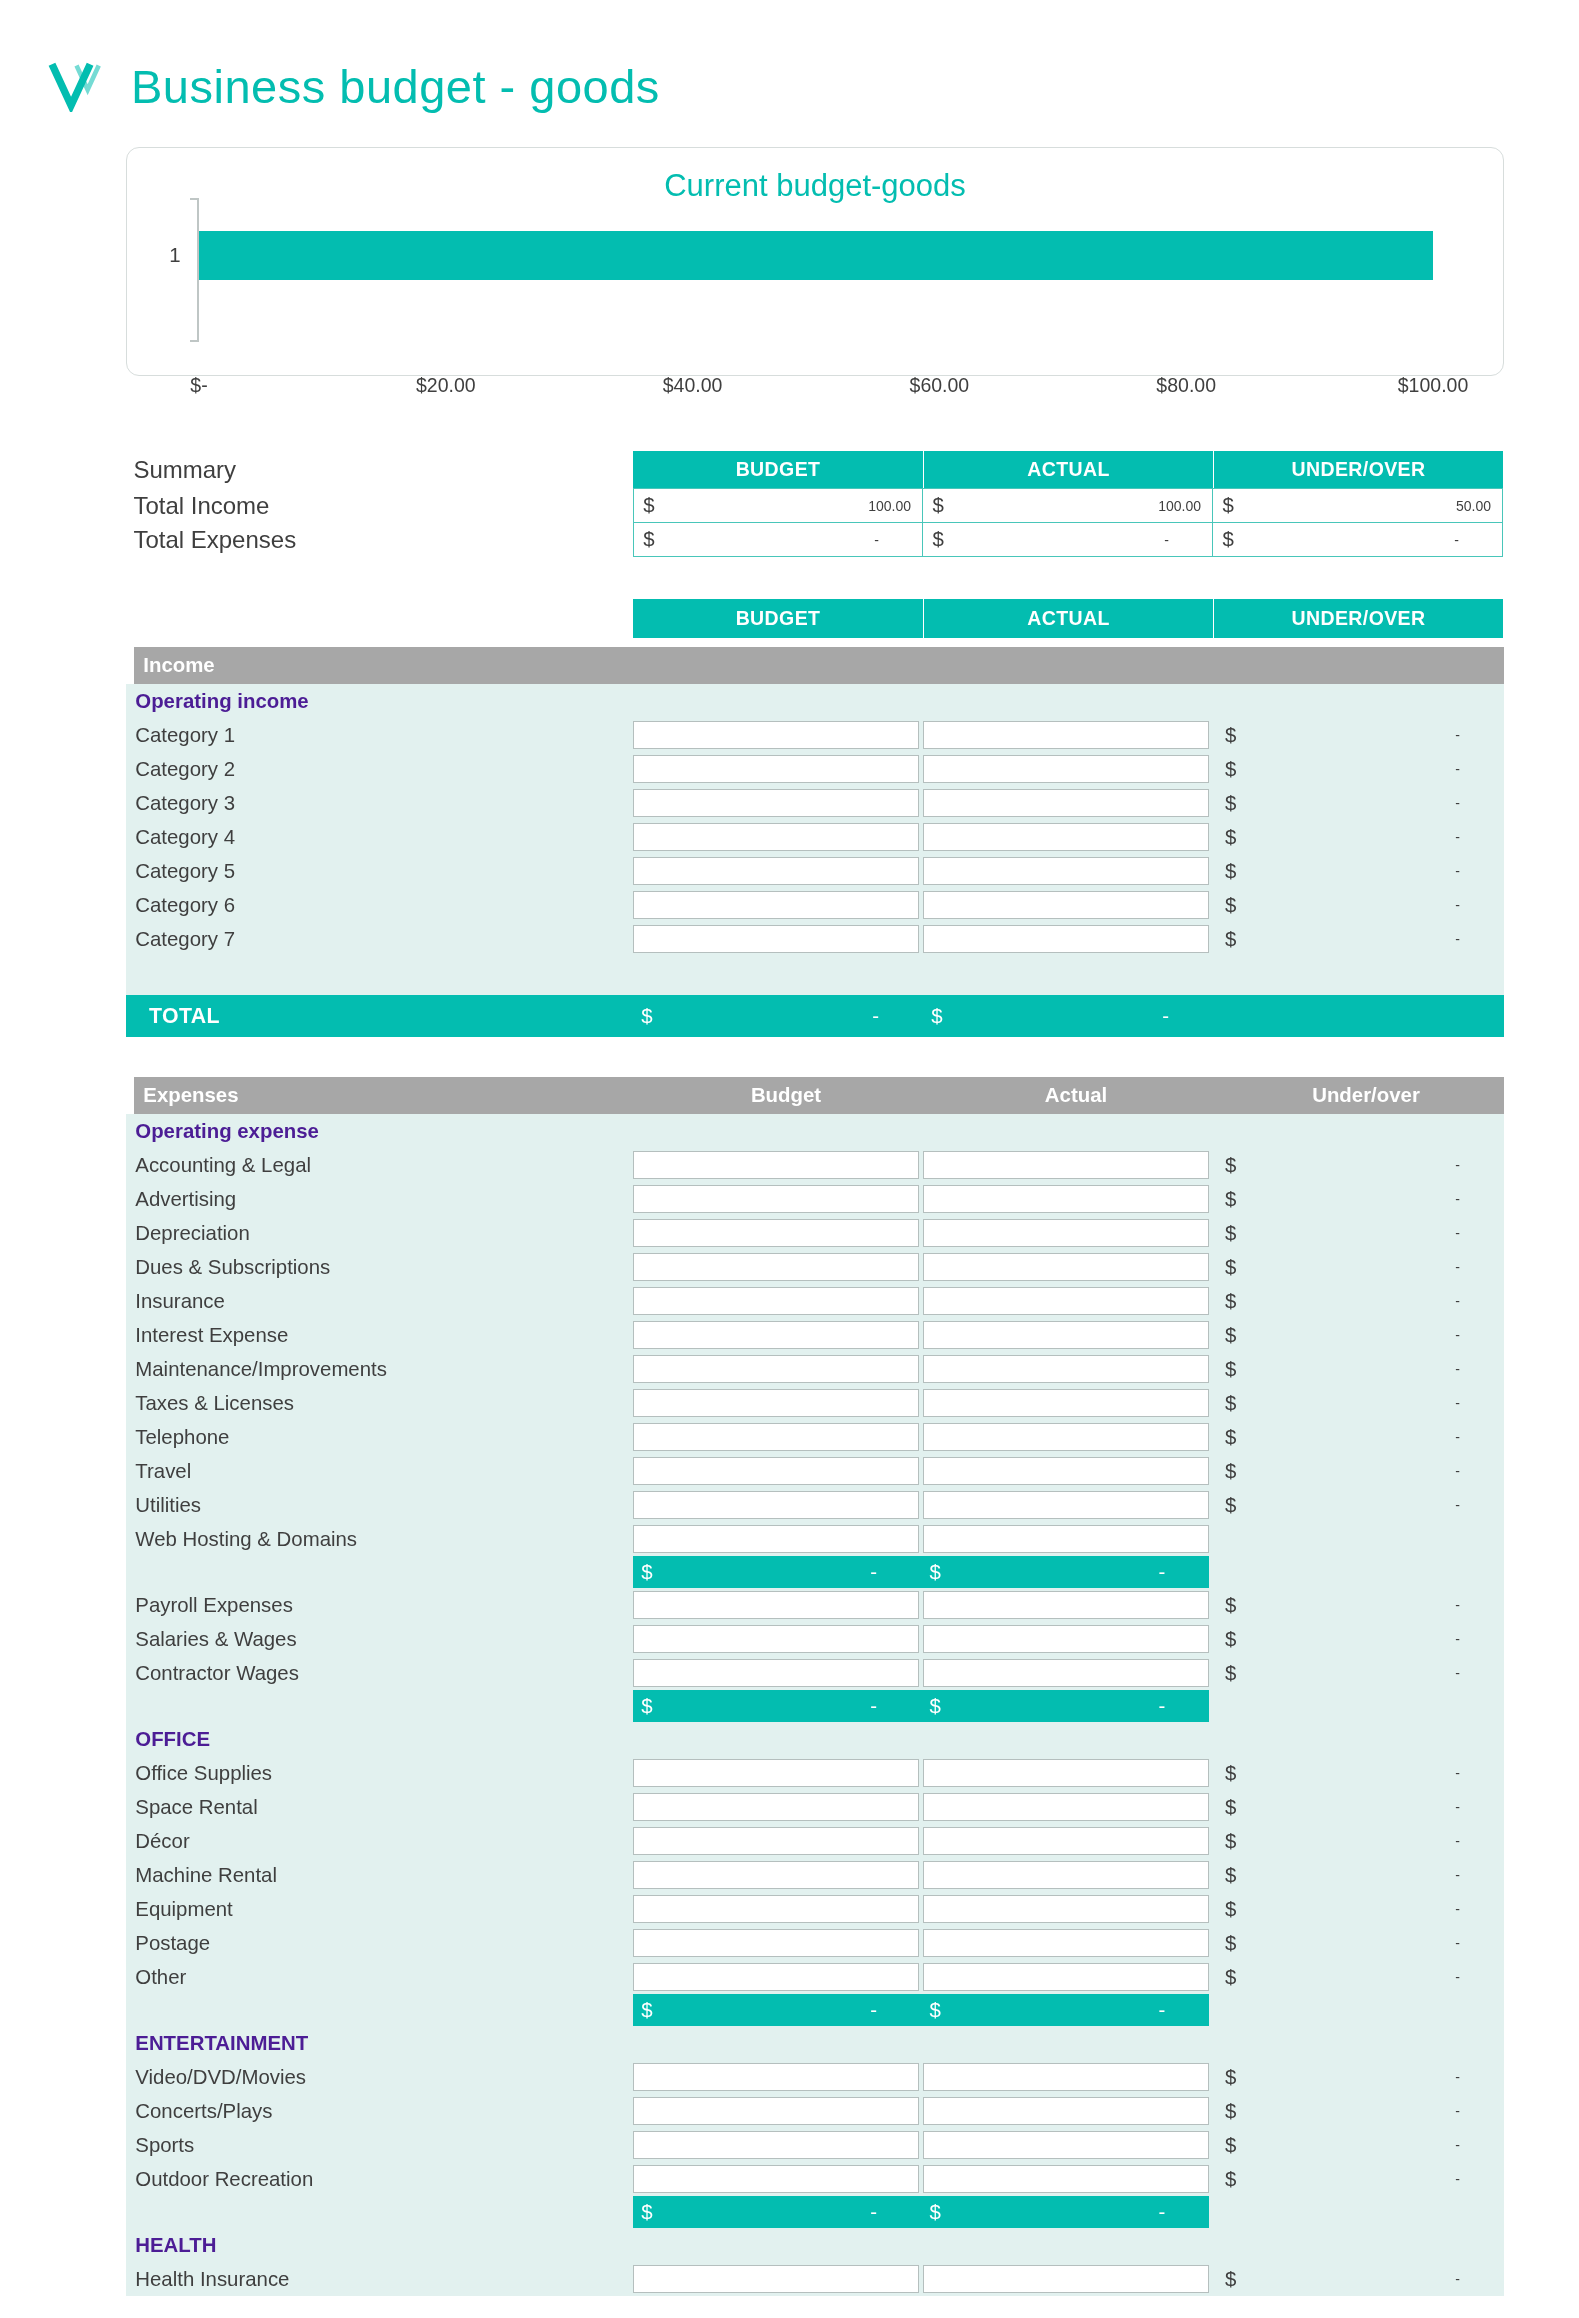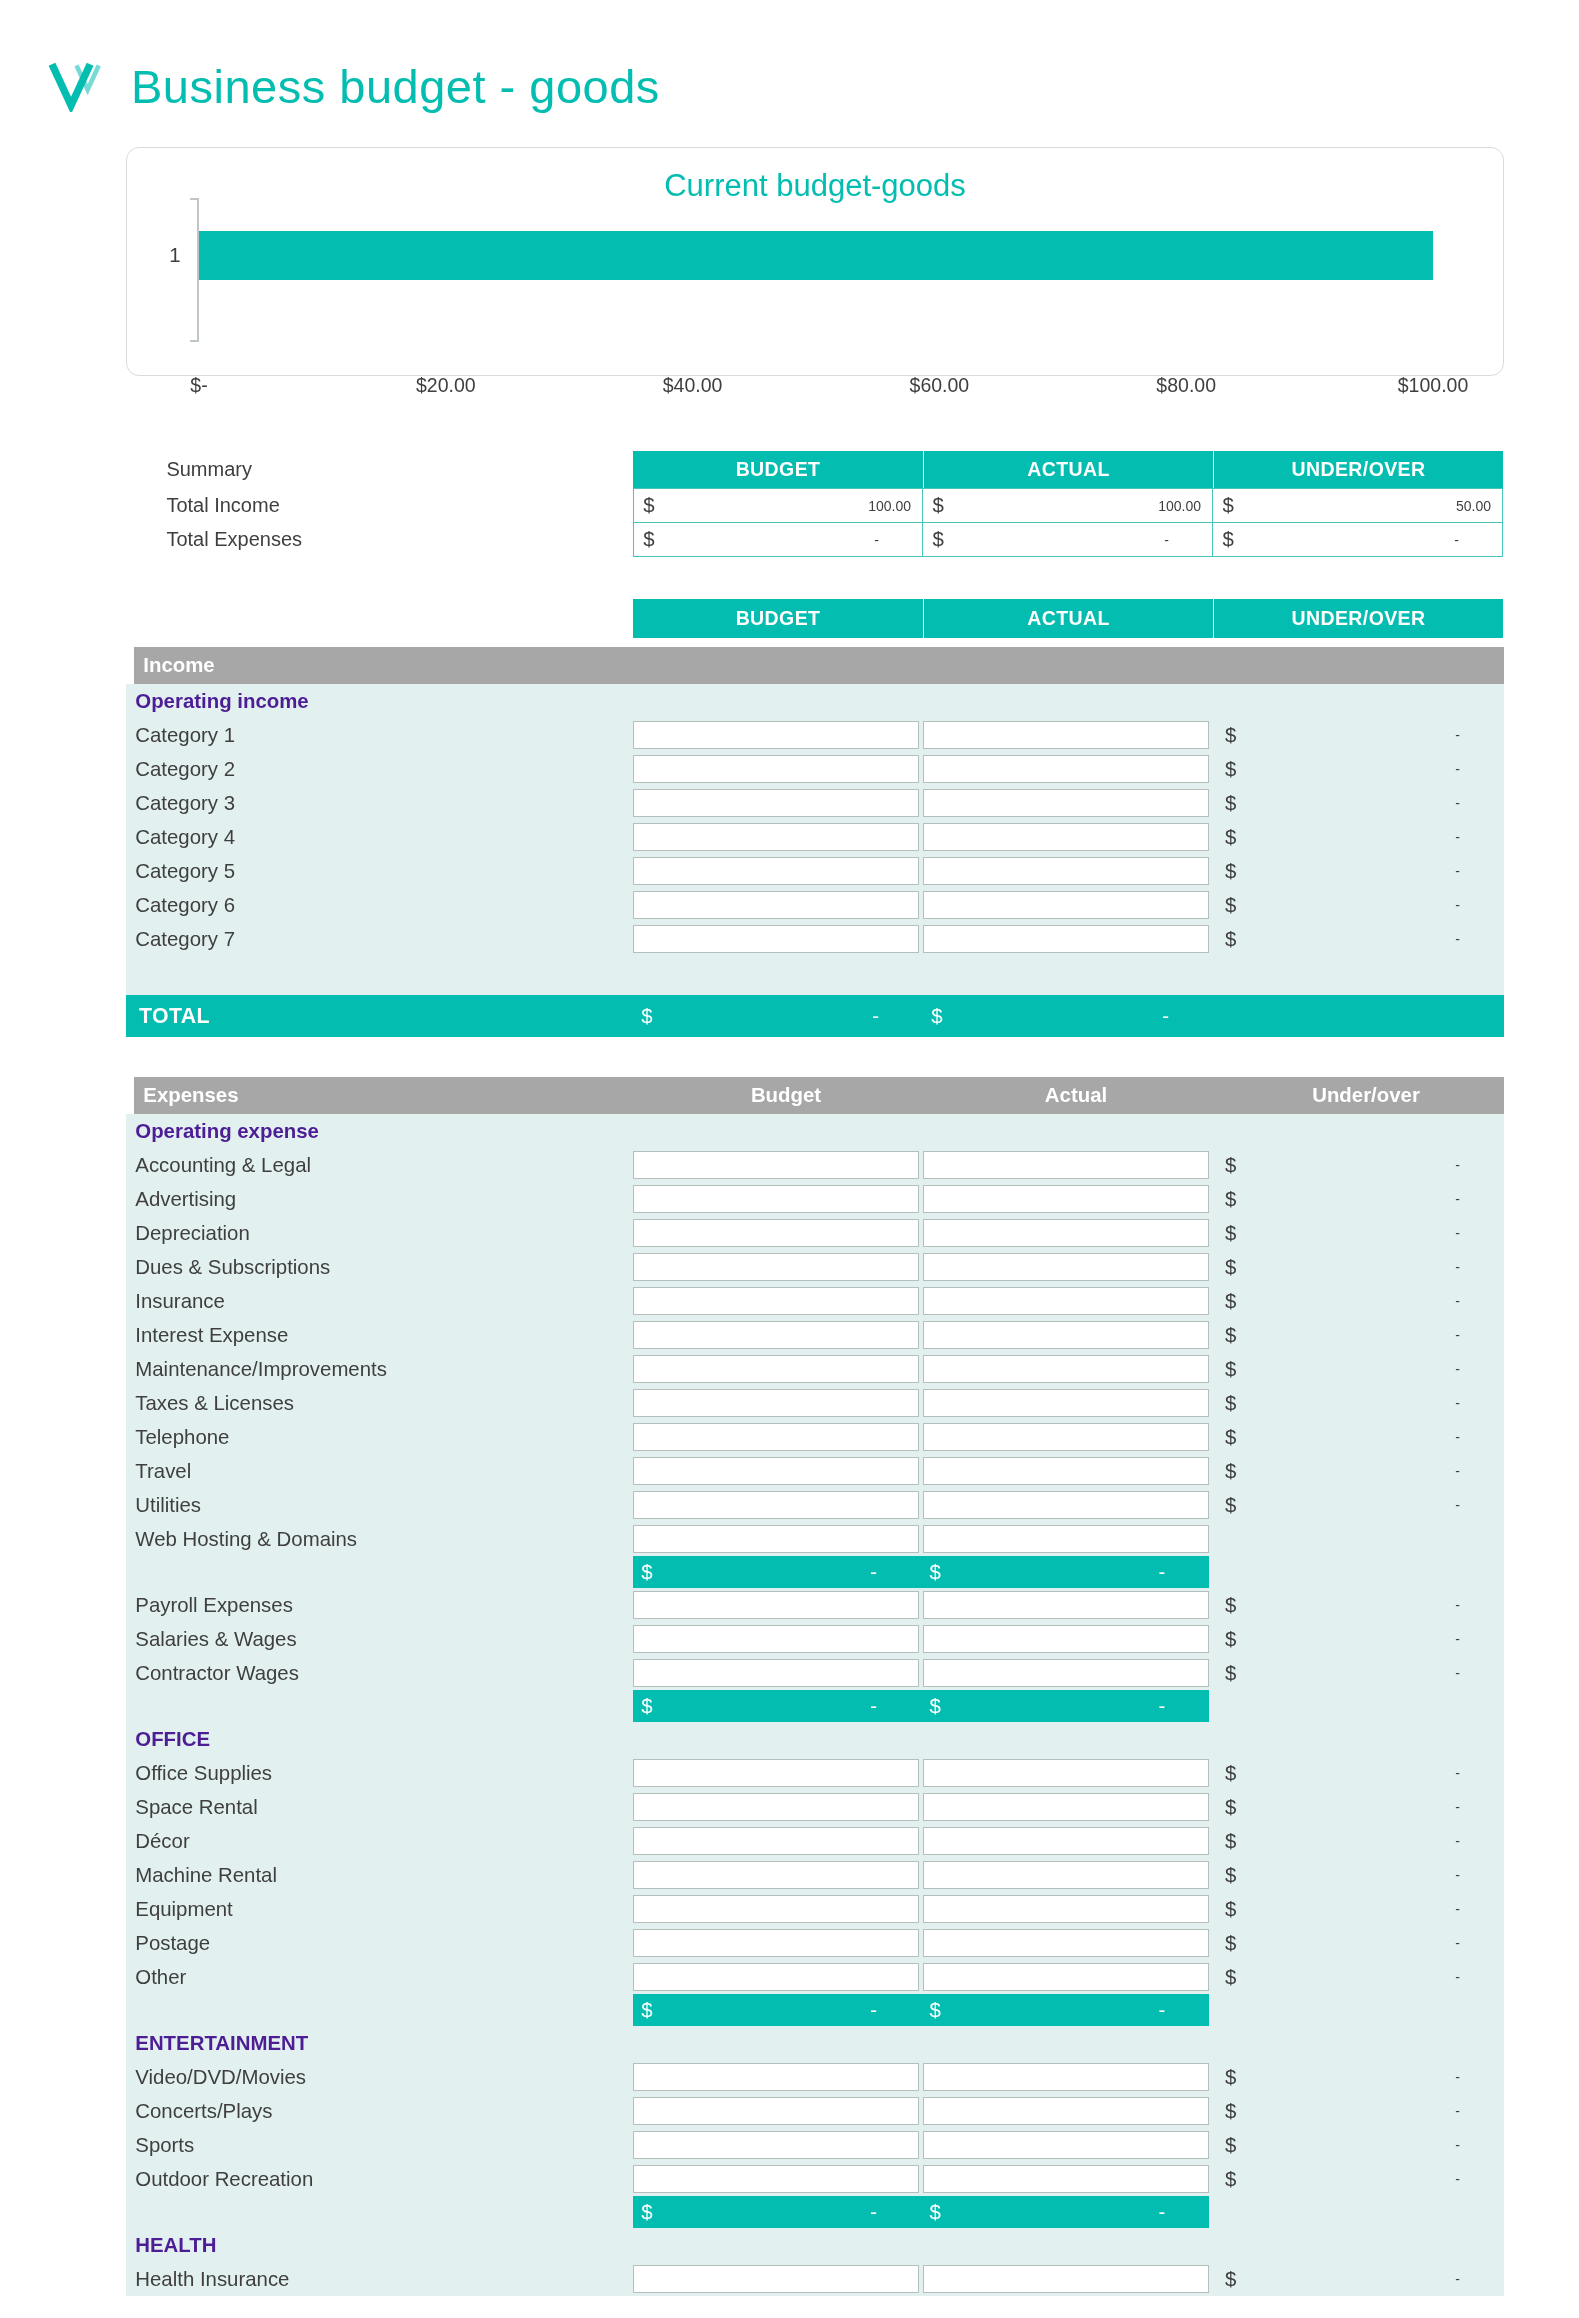--- a/index.html
+++ b/index.html
@@ -37,21 +37,21 @@
   .row-label{font-size:20.4px;padding-left:9.3px;white-space:nowrap;}
   .cur{font-size:20.4px;}
   .val{font-size:14px;}
   .val.dash{padding-right:32px;}
   
   .summary{position:absolute;left:126px;top:451px;width:1378px;}
   .header-row{height:37px;}
   .th{height:100%;background:var(--accent);color:#fff;font-weight:bold;font-size:19.5px;
     display:flex;align-items:center;justify-content:center;letter-spacing:0.4px;align-self:stretch;}
   .th.sep{border-left:1.9px solid #fff;}
-  .summary-label{font-size:20px;padding-left:7.4px;margin-left:33px;}
+  .summary-label{font-size:24px;padding-left:7.4px;}
   .summary-rows > div + div{margin-top:-0.9px;}
   .summary-row{height:35px;}
   .sum-cell{height:35px;background:#fff;border:0.9px solid var(--sumborder);
     display:flex;align-items:center;justify-content:space-between;padding:0 11px 0 9.3px;}
   .sum-cell ~ .sum-cell{margin-left:-0.9px;}
   
   .cols-band{position:absolute;left:126px;top:599px;width:1378px;height:39px;}
   
   .section{position:absolute;left:126px;width:1378px;}
   .income-section{top:647px;}
@@ -62,21 +62,21 @@
   .light-block{background:var(--lightbg);}
   .group-header-row{height:34px;}
   .group-name{font-size:20.4px;font-weight:bold;color:#4c1d95;padding-left:9.3px;white-space:nowrap;}
   .item-row{height:34px;}
   .cell-wrap{height:28px;padding-right:3.7px;}
   .cell-input{height:28px;background:#fff;border:0.9px solid var(--cellborder);}
   .uo{display:flex;justify-content:space-between;align-items:center;
     padding:0 11px 0 12px;align-self:stretch;}
   .spacer-row{height:39px;}
   .total-row{height:42px;background:var(--accent);color:#fff;}
-  .total-label{font-size:21.3px;font-weight:bold;padding-left:13px;letter-spacing:0.4px;}
+  .total-label{font-size:21.3px;font-weight:bold;padding-left:23px;letter-spacing:0.4px;}
   .band-half{display:flex;justify-content:space-between;align-items:center;
     padding:0 44px 0 8.3px;align-self:stretch;}
   .bval{font-size:20.4px;}
   .subtotal-row{height:32px;}
   .subtotal-band{grid-column:2/4;height:32px;background:var(--accent);color:#fff;
     display:flex;margin-right:3.7px;align-self:stretch;}
   .subtotal-band .band-half{flex:1;height:100%;}
 </style>
 </head>
 <body>

